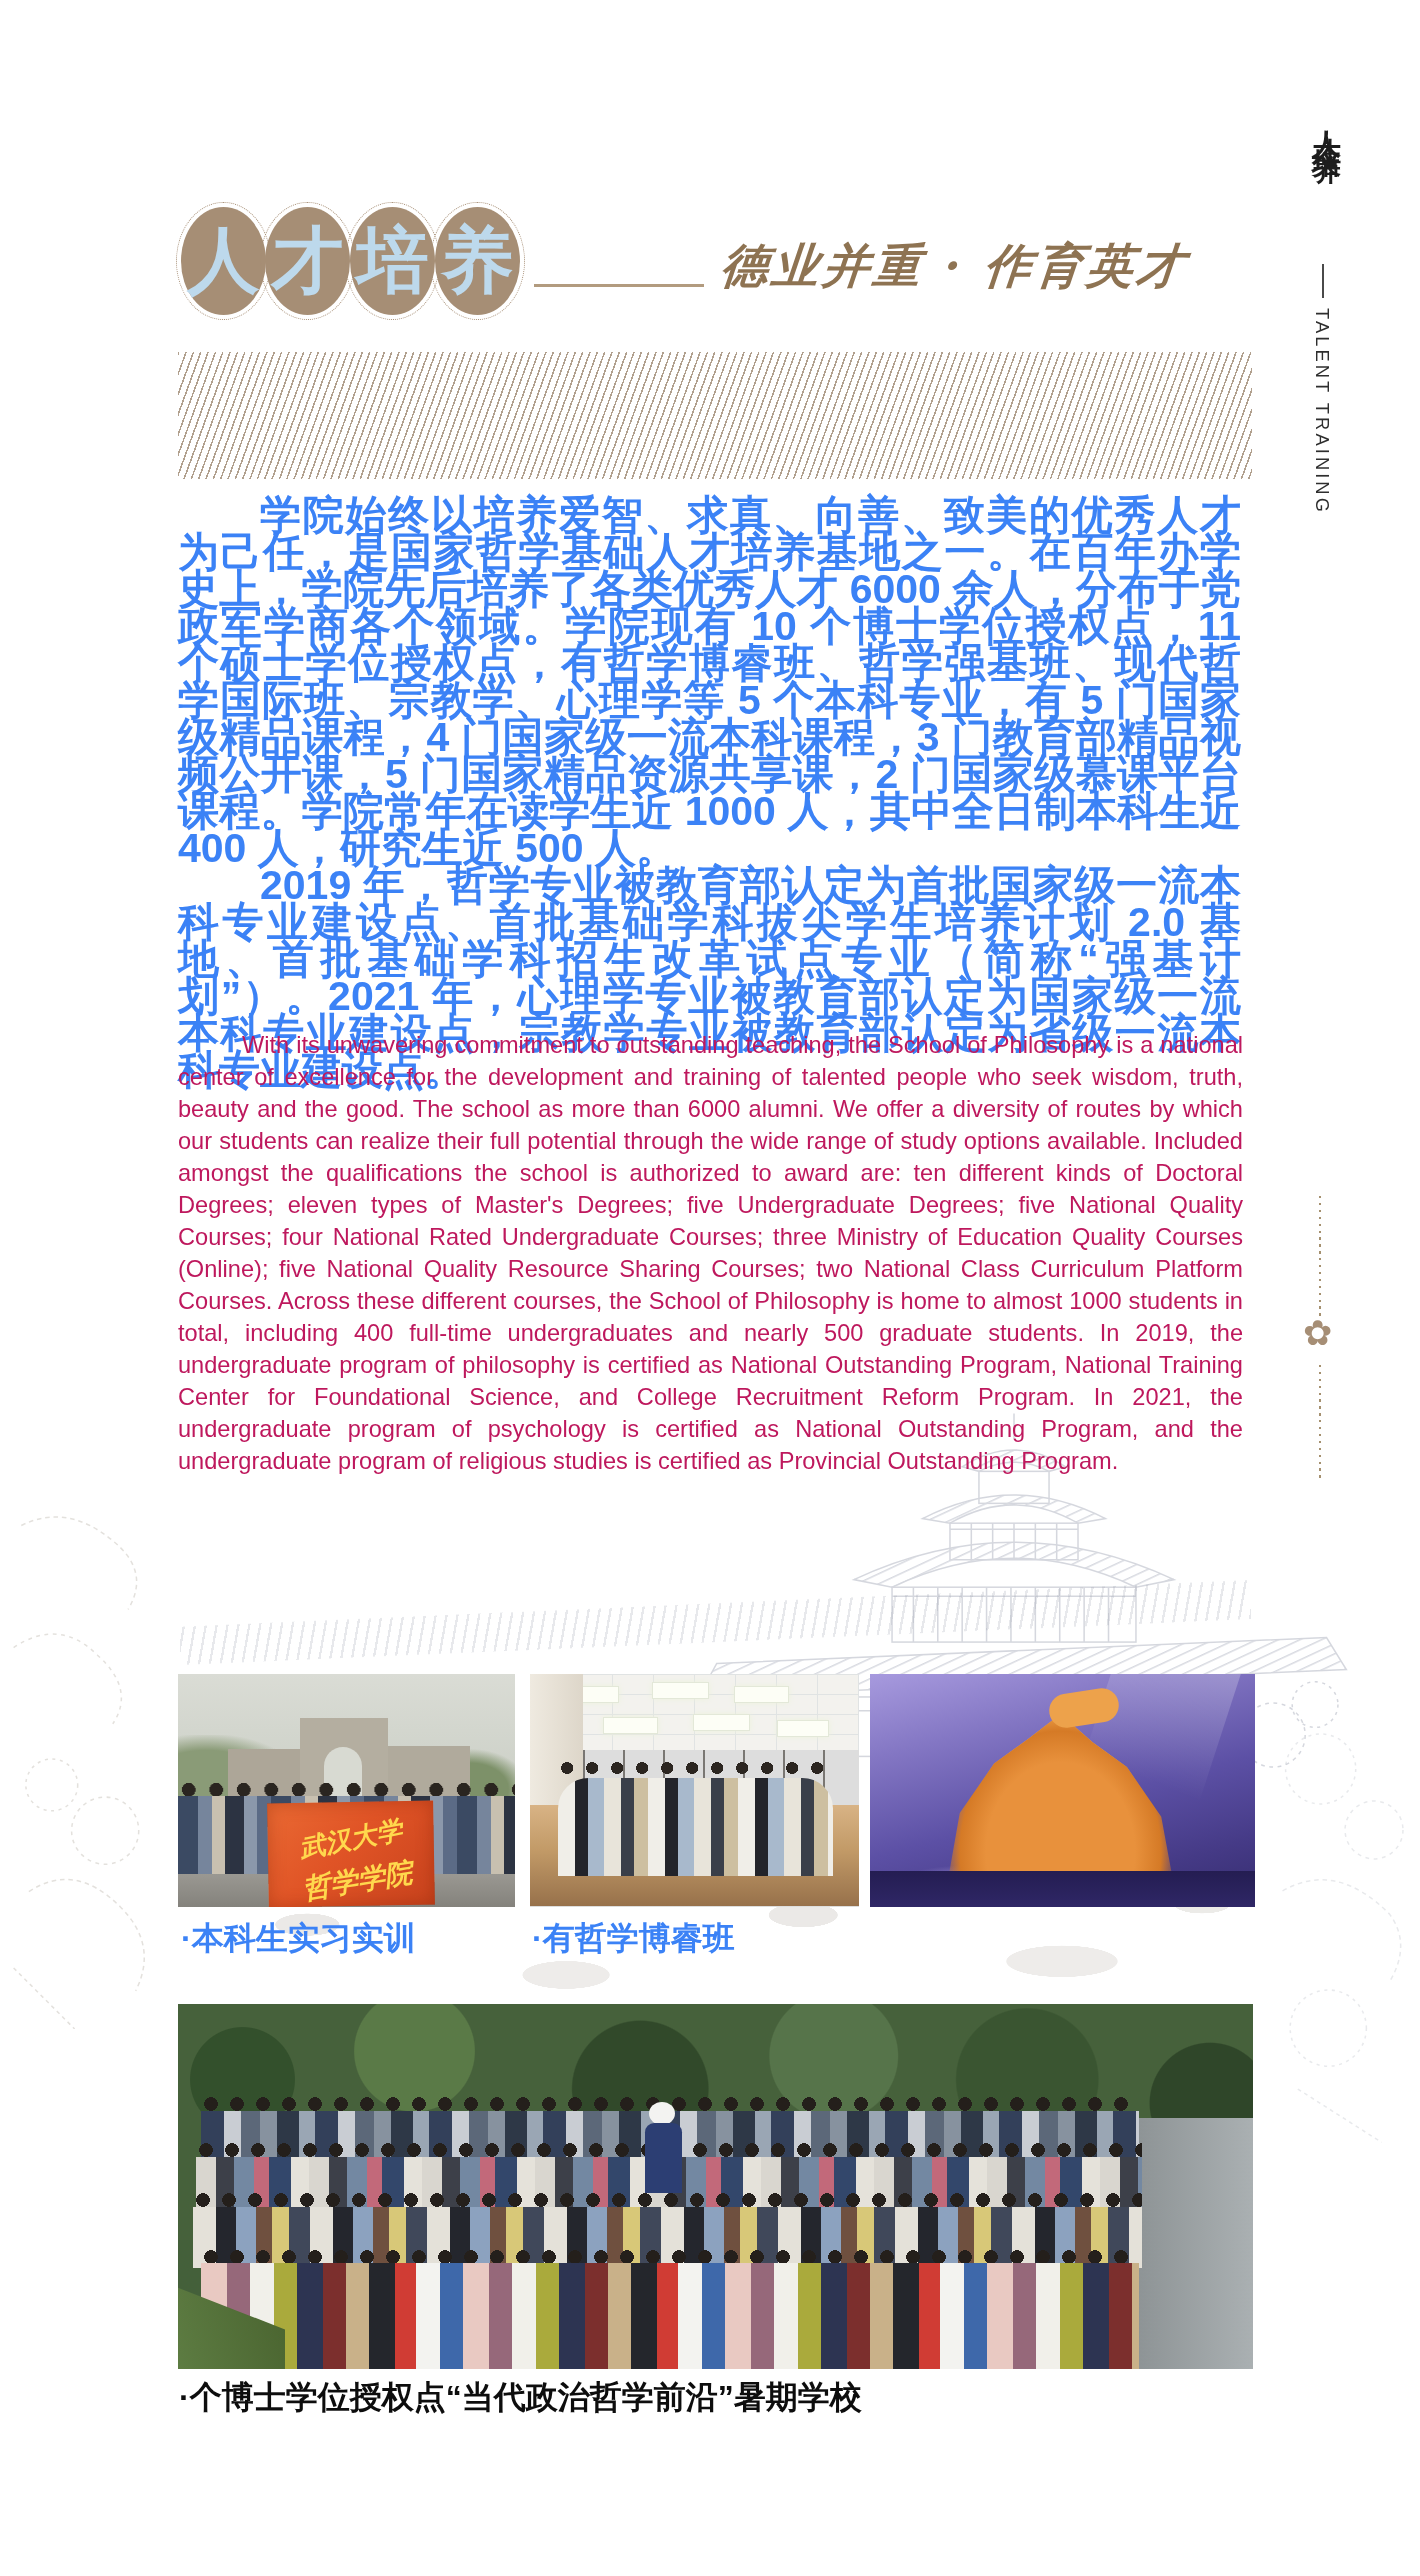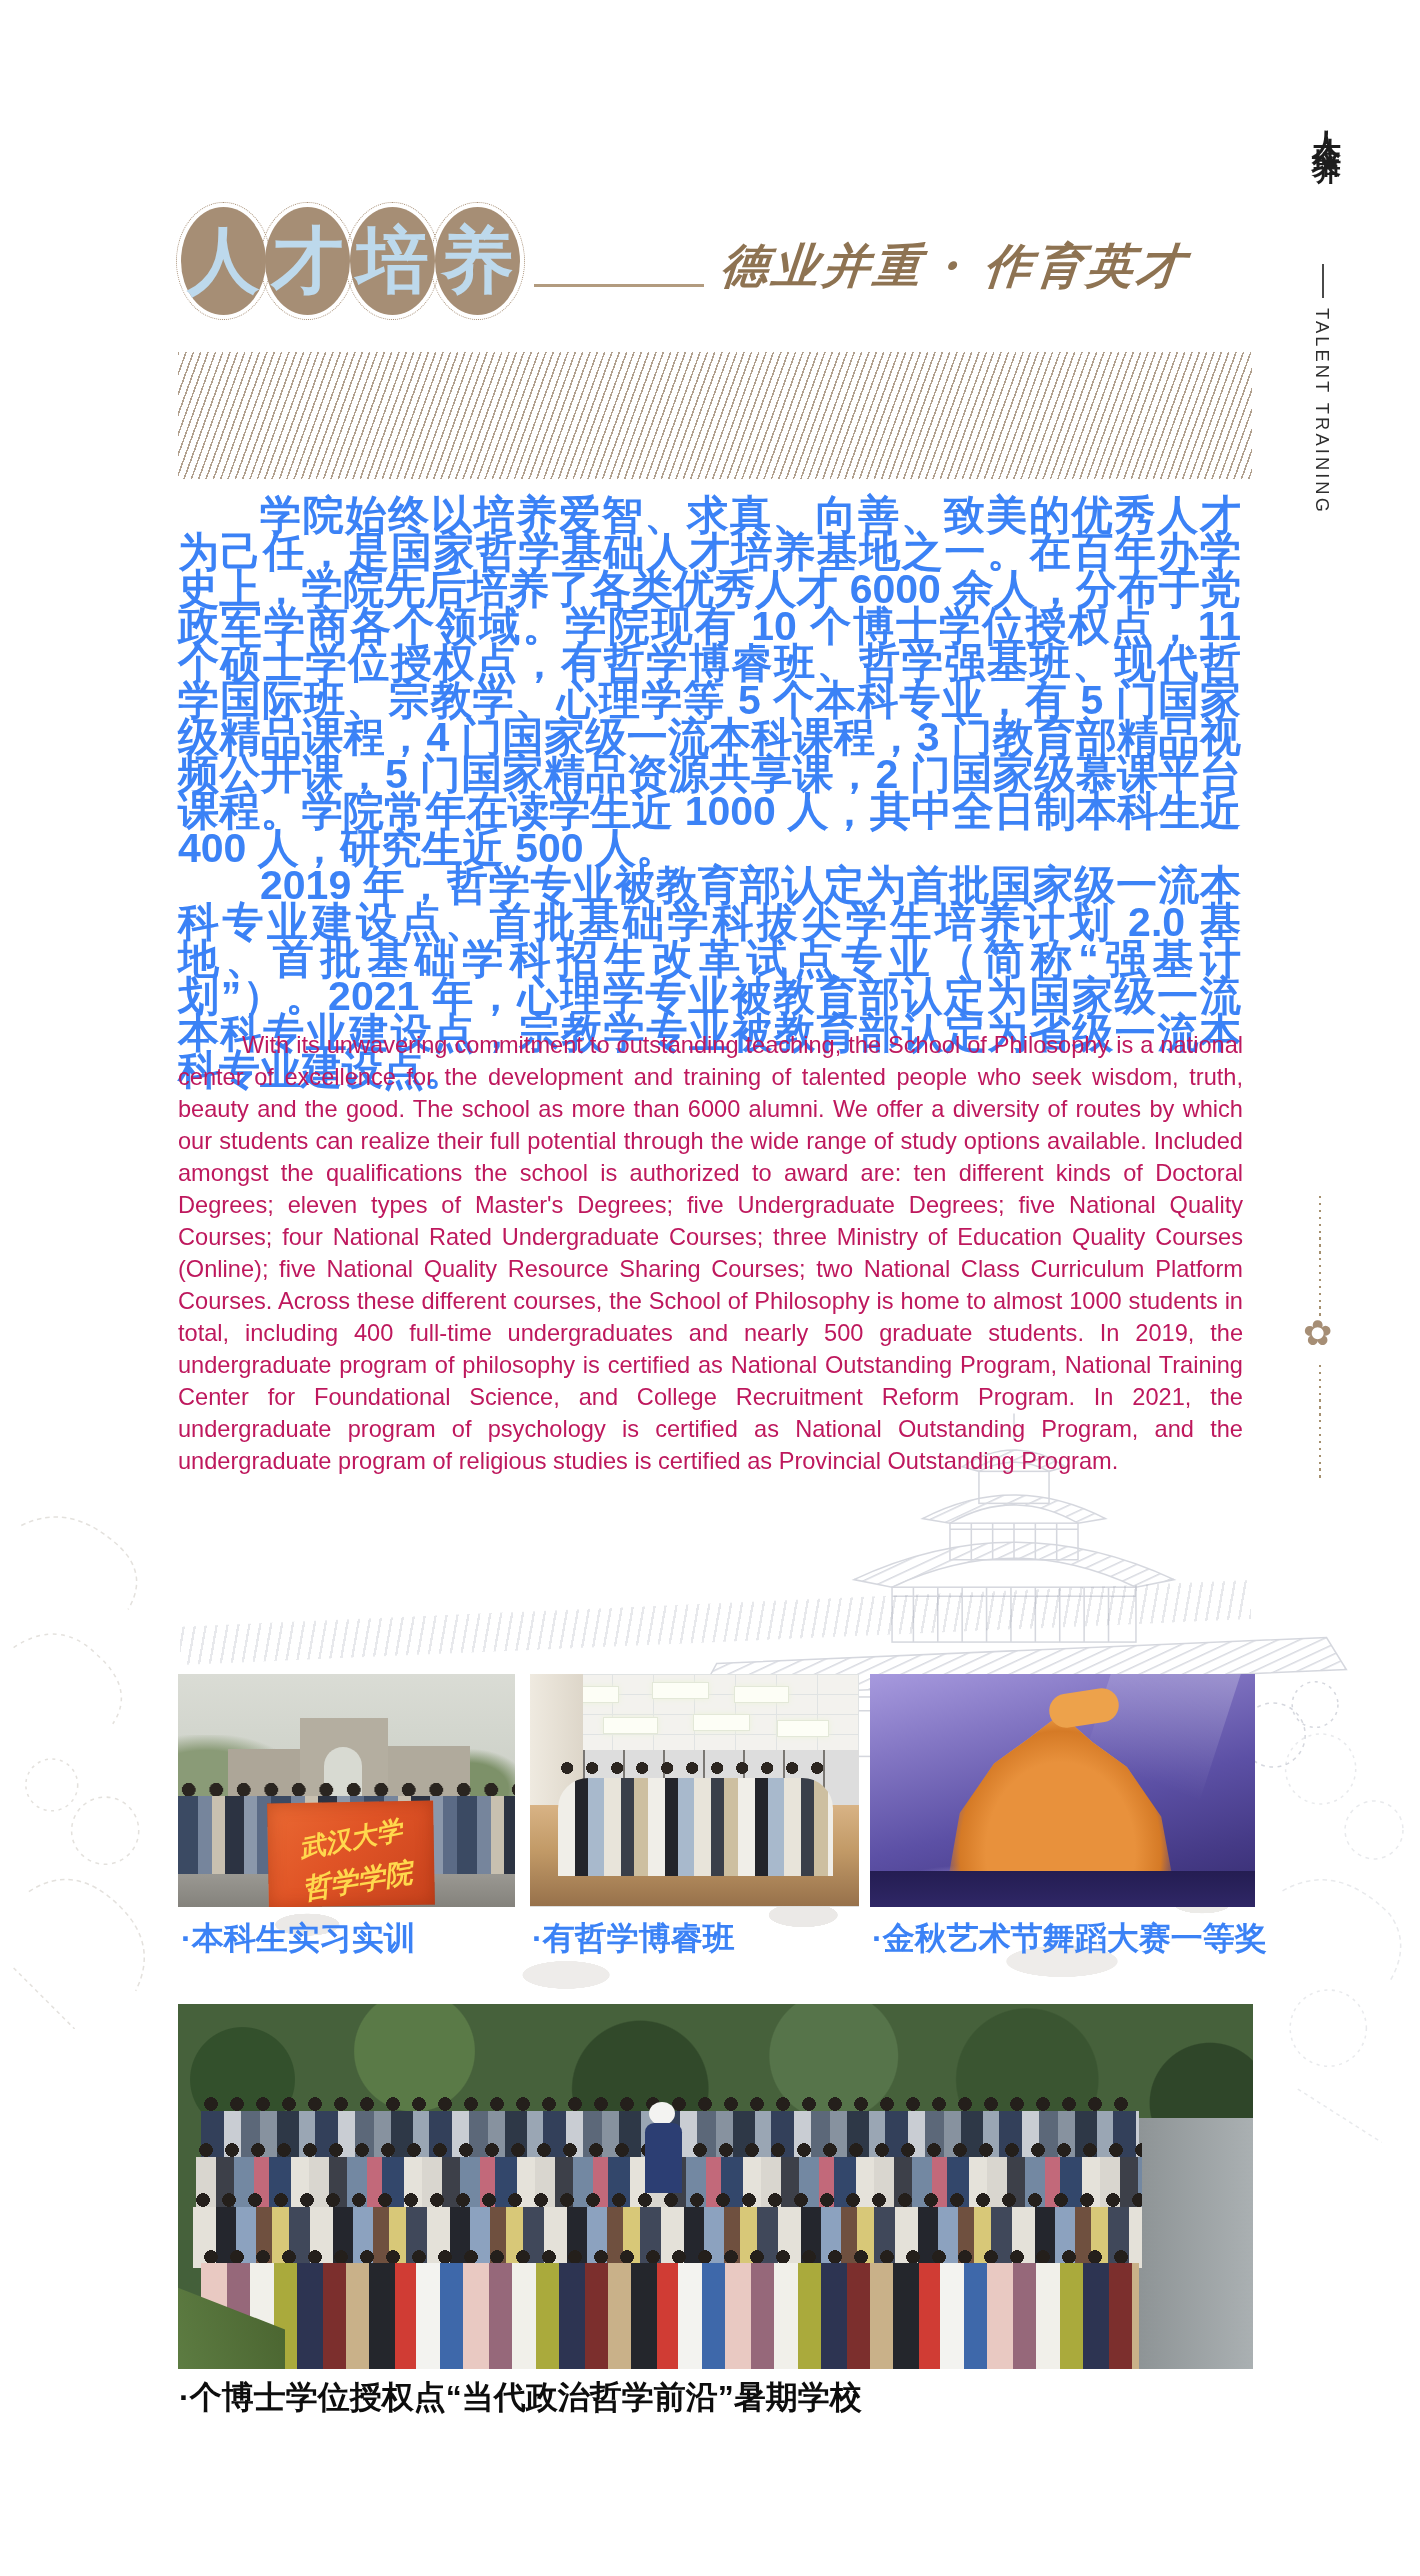--- a/index.html
+++ b/index.html
@@ -291,21 +291,20 @@
     <div class="layer p3-bg"></div>
     <div class="layer p3-beam"></div>
     <div class="layer p3-spot"></div>
     <div class="layer p3-dancers"></div>
     <div class="layer p3-lift"></div>
     <div class="layer p3-floor"></div>
   </div>
 
   <div class="cap c1">·本科生实习实训</div>
   <div class="cap c2">·有哲学博睿班</div>
-  <div class="cap c3">·金秋艺术节舞蹈大赛一等奖</div>
 
   <div class="bigphoto">
     <div class="layer bg-trees"></div>
     <div class="layer bg-wall"></div>
     <div class="layer heads-strip hs1"></div>
     <div class="layer row r1"></div>
     <div class="layer heads-strip hs2"></div>
     <div class="layer row r2"></div>
     <div class="layer heads-strip hs3"></div>
     <div class="layer row r3"></div>

